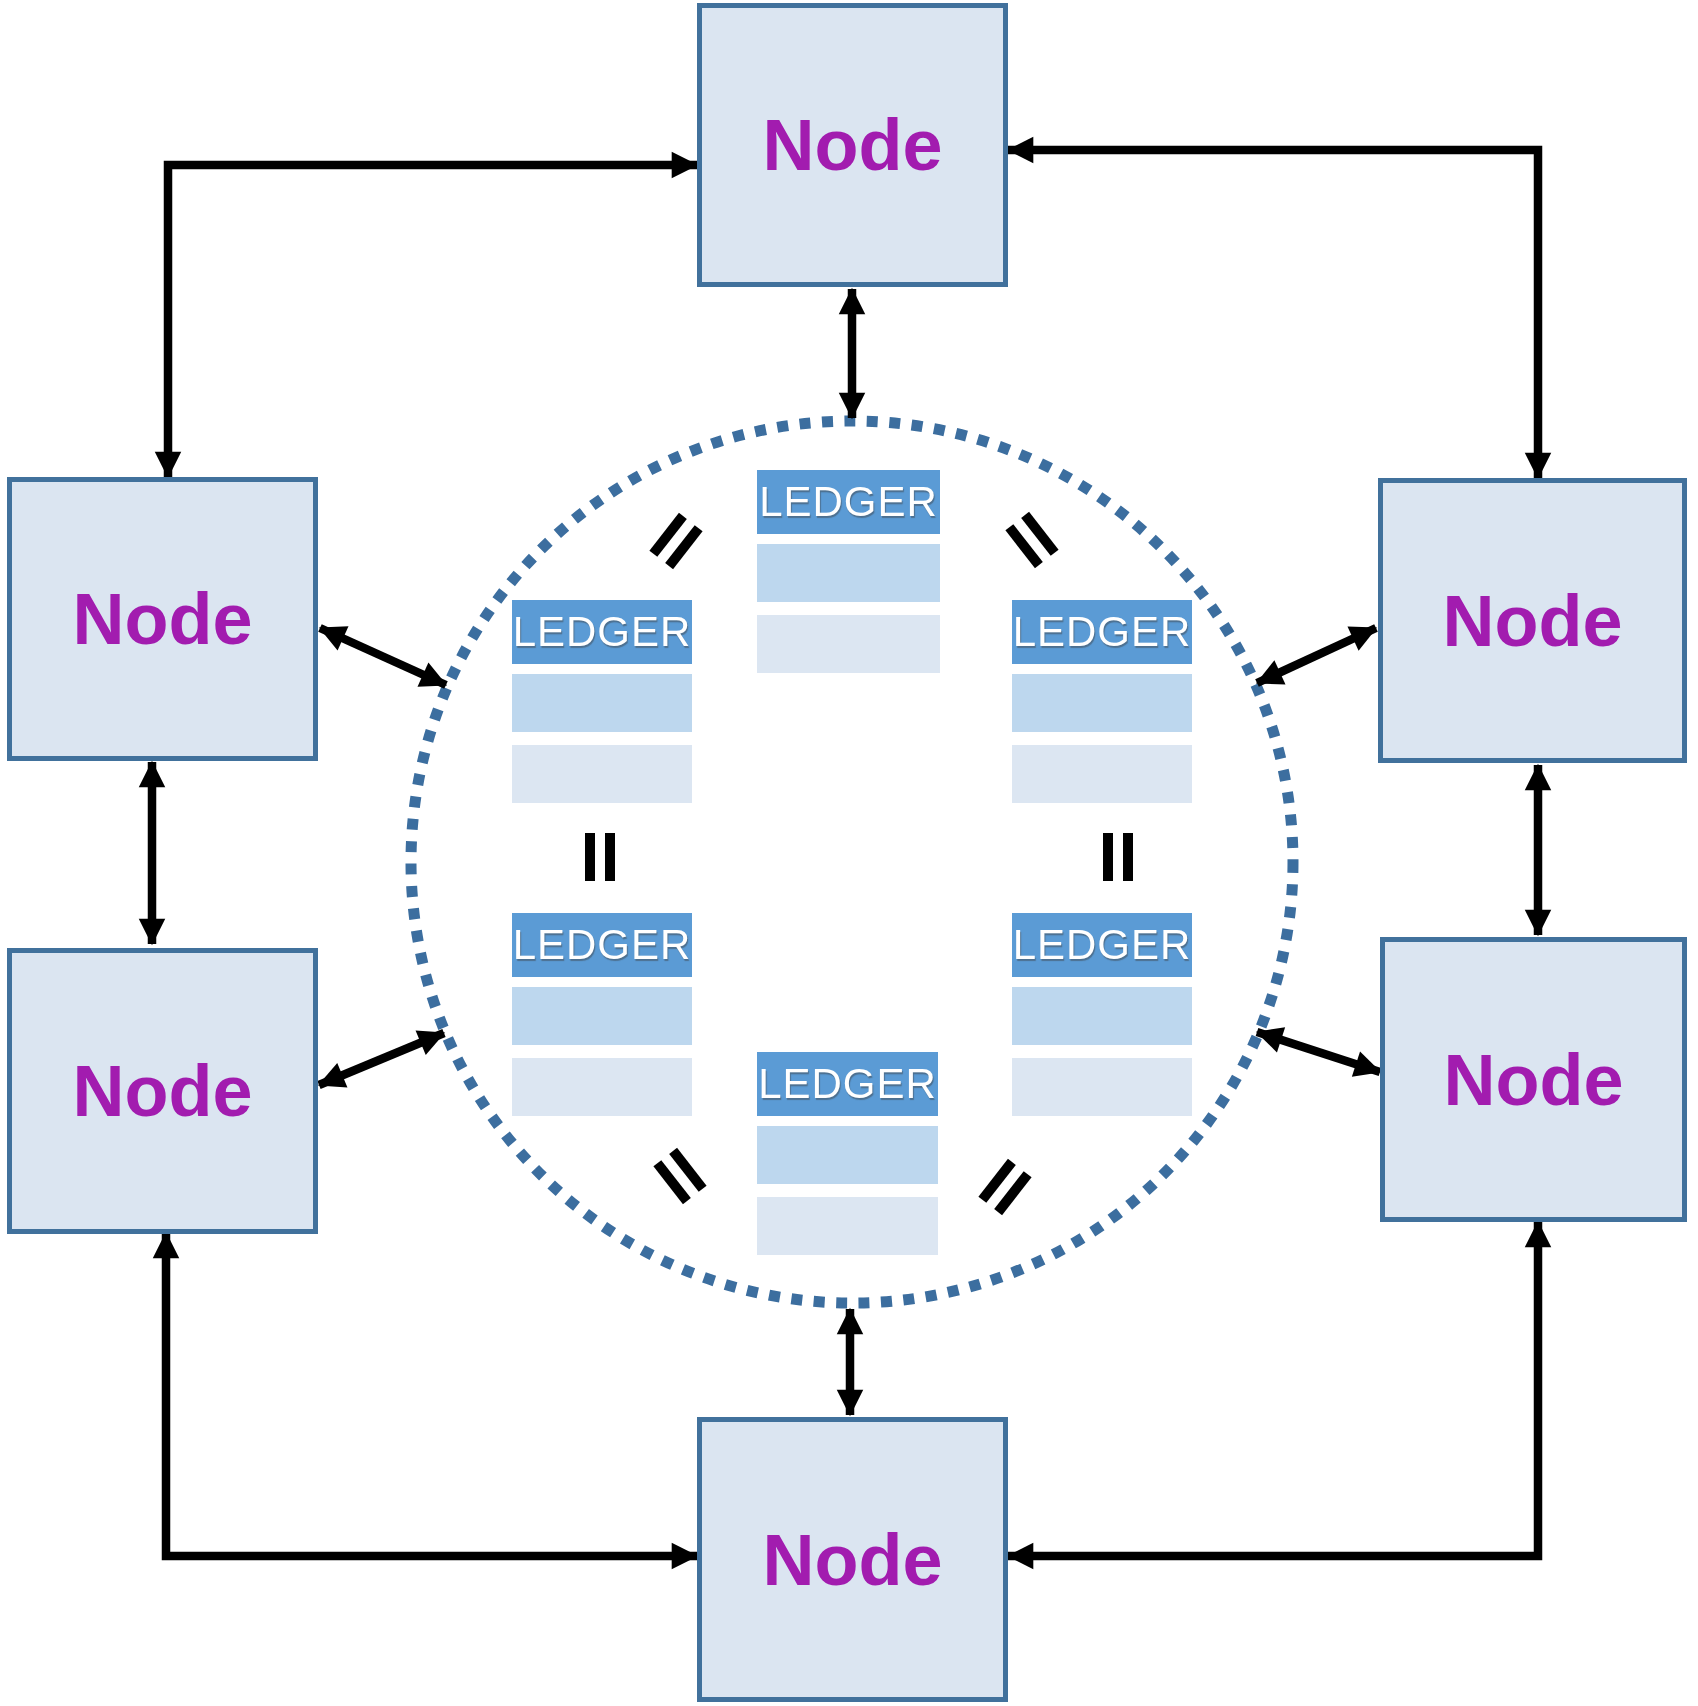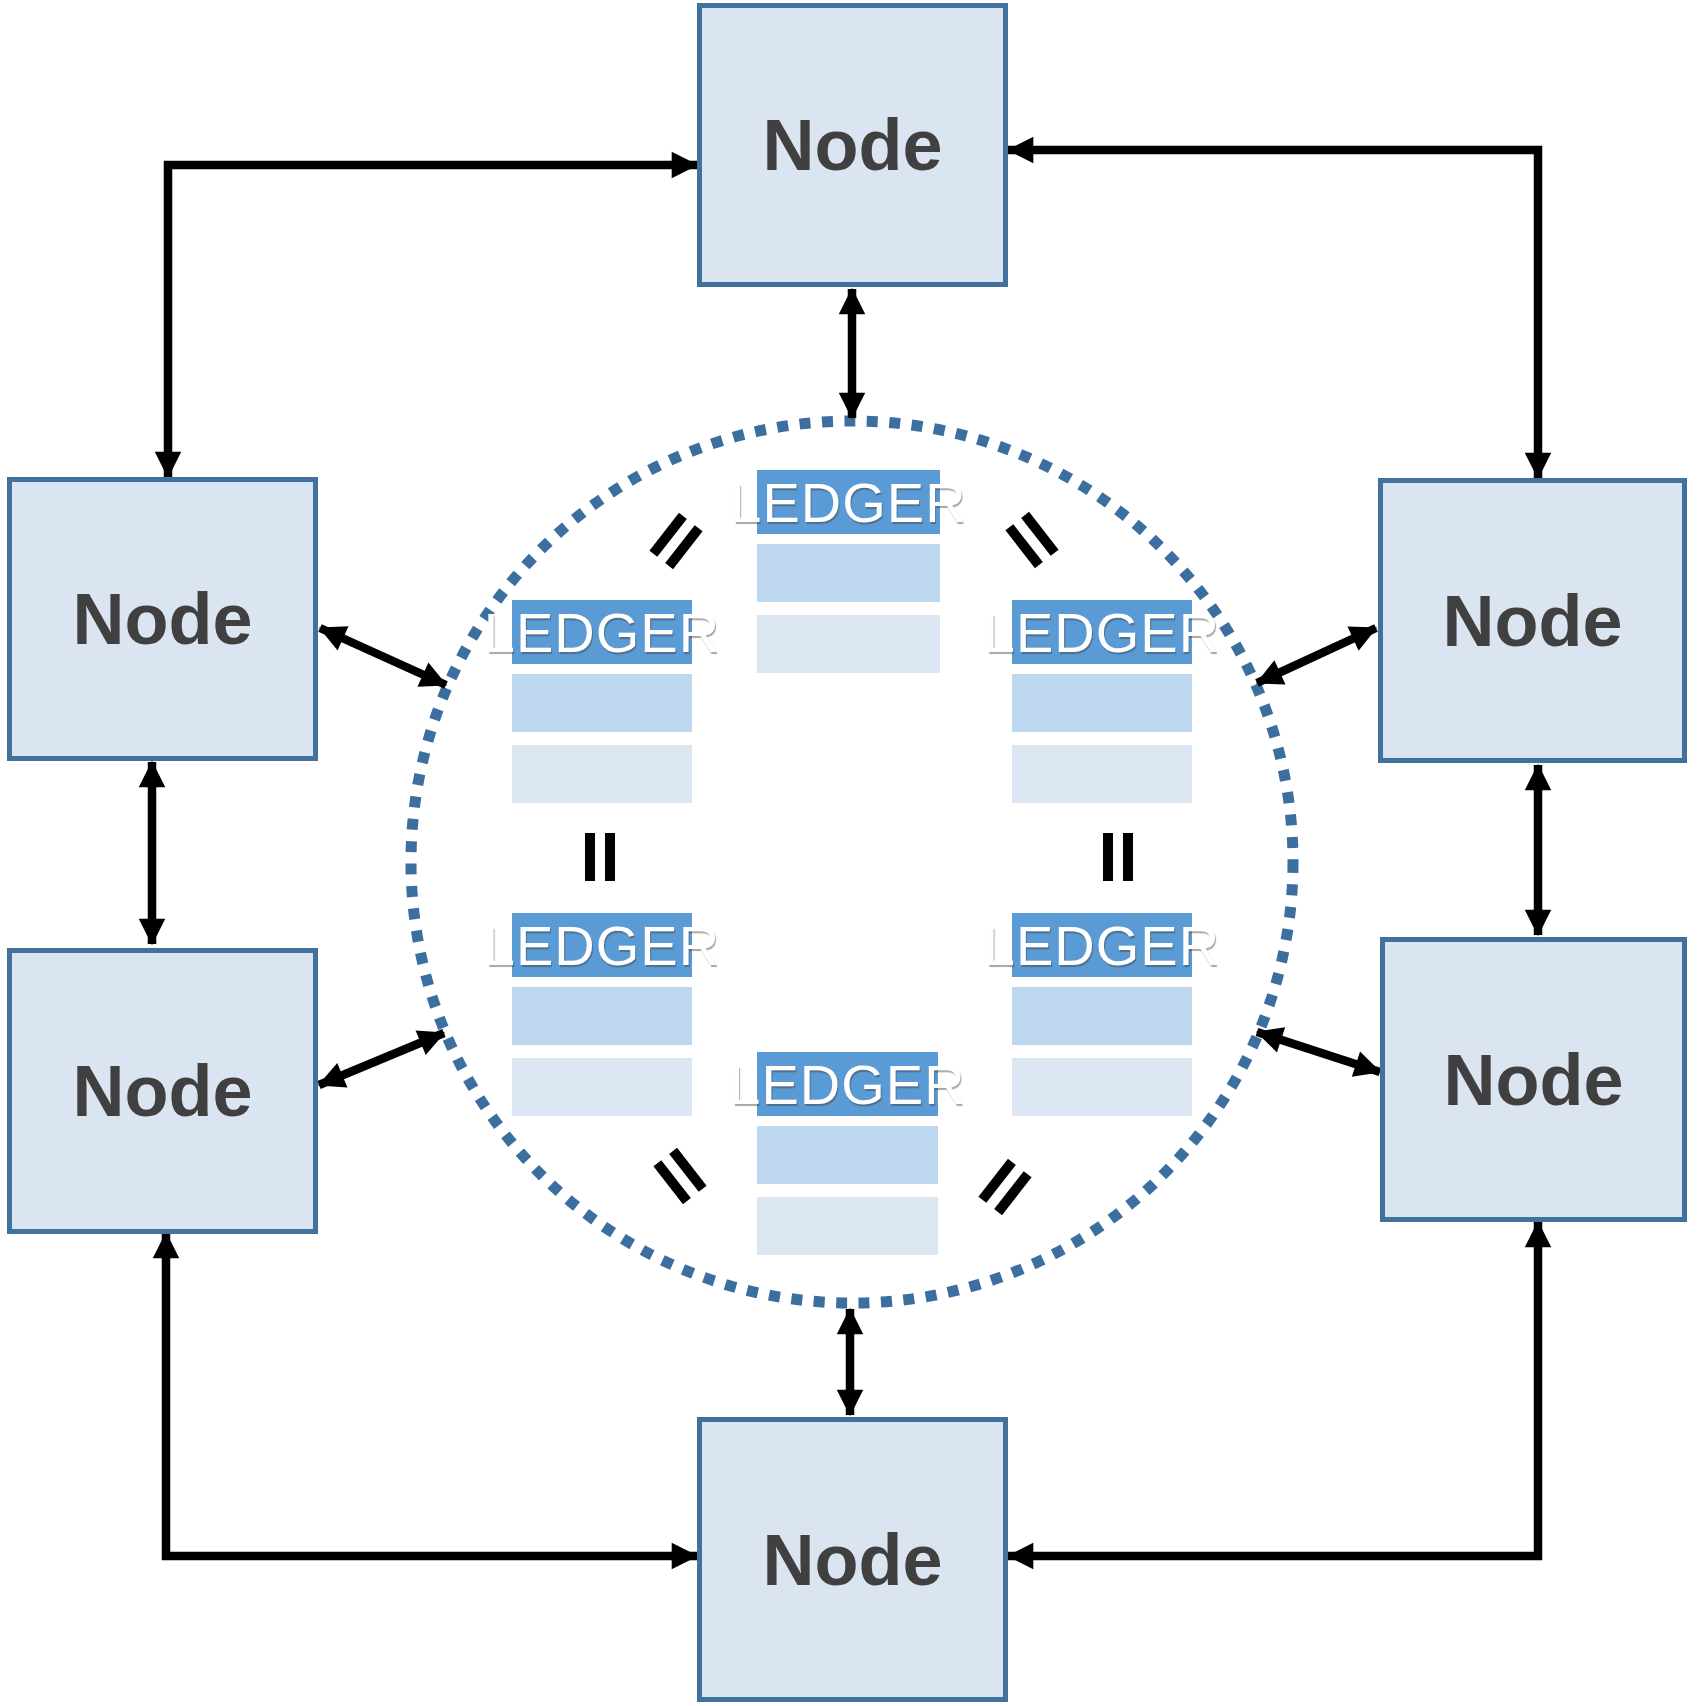--- a/index.html
+++ b/index.html
@@ -4,31 +4,31 @@
 <style>
   html,body{margin:0;padding:0;background:#ffffff;}
   .canvas{
     position:relative;width:1698px;height:1706px;background:#ffffff;
     font-family:"Liberation Sans", sans-serif;overflow:hidden;
   }
   svg.overlay{position:absolute;left:0;top:0;width:1698px;height:1706px;}
   .node{
     position:absolute;background:#dbe5f1;border:5px solid #41719c;
     display:flex;align-items:center;justify-content:center;
-    font-weight:bold;font-size:72px;color:#404040;box-sizing:border-box;
+    font-weight:bold;font-size:72px;color:#a21caf;box-sizing:border-box;
   }
   .node-top{left:697px;top:3px;width:311px;height:284px;}
   .node-left-top{left:7px;top:477px;width:311px;height:284px;}
   .node-left-bottom{left:7px;top:948px;width:311px;height:286px;}
   .node-right-top{left:1378px;top:478px;width:309px;height:285px;}
   .node-right-bottom{left:1380px;top:937px;width:307px;height:285px;}
   .node-bottom{left:697px;top:1417px;width:311px;height:285px;}
   .ledger{position:absolute;}
   .ledger .hdr{
-    height:64px;background:#5b9bd5;color:#fff;font-size:56px;letter-spacing:1px;
+    height:64px;background:#5b9bd5;color:#fff;font-size:42px;letter-spacing:1px;
     display:flex;align-items:center;justify-content:center;
     text-shadow:1px 2px 1px rgba(60,60,60,.45);
   }
   .ledger .row1{height:58px;background:#bdd7ee;margin-top:10px;}
   .ledger .row2{height:58px;background:#dce6f2;margin-top:13px;}
   .lg-tc{left:757px;top:470px;width:183px;}
   .lg-ul{left:512px;top:600px;width:180px;}
   .lg-ur{left:1012px;top:600px;width:180px;}
   .lg-ll{left:512px;top:913px;width:180px;}
   .lg-lr{left:1012px;top:913px;width:180px;}

